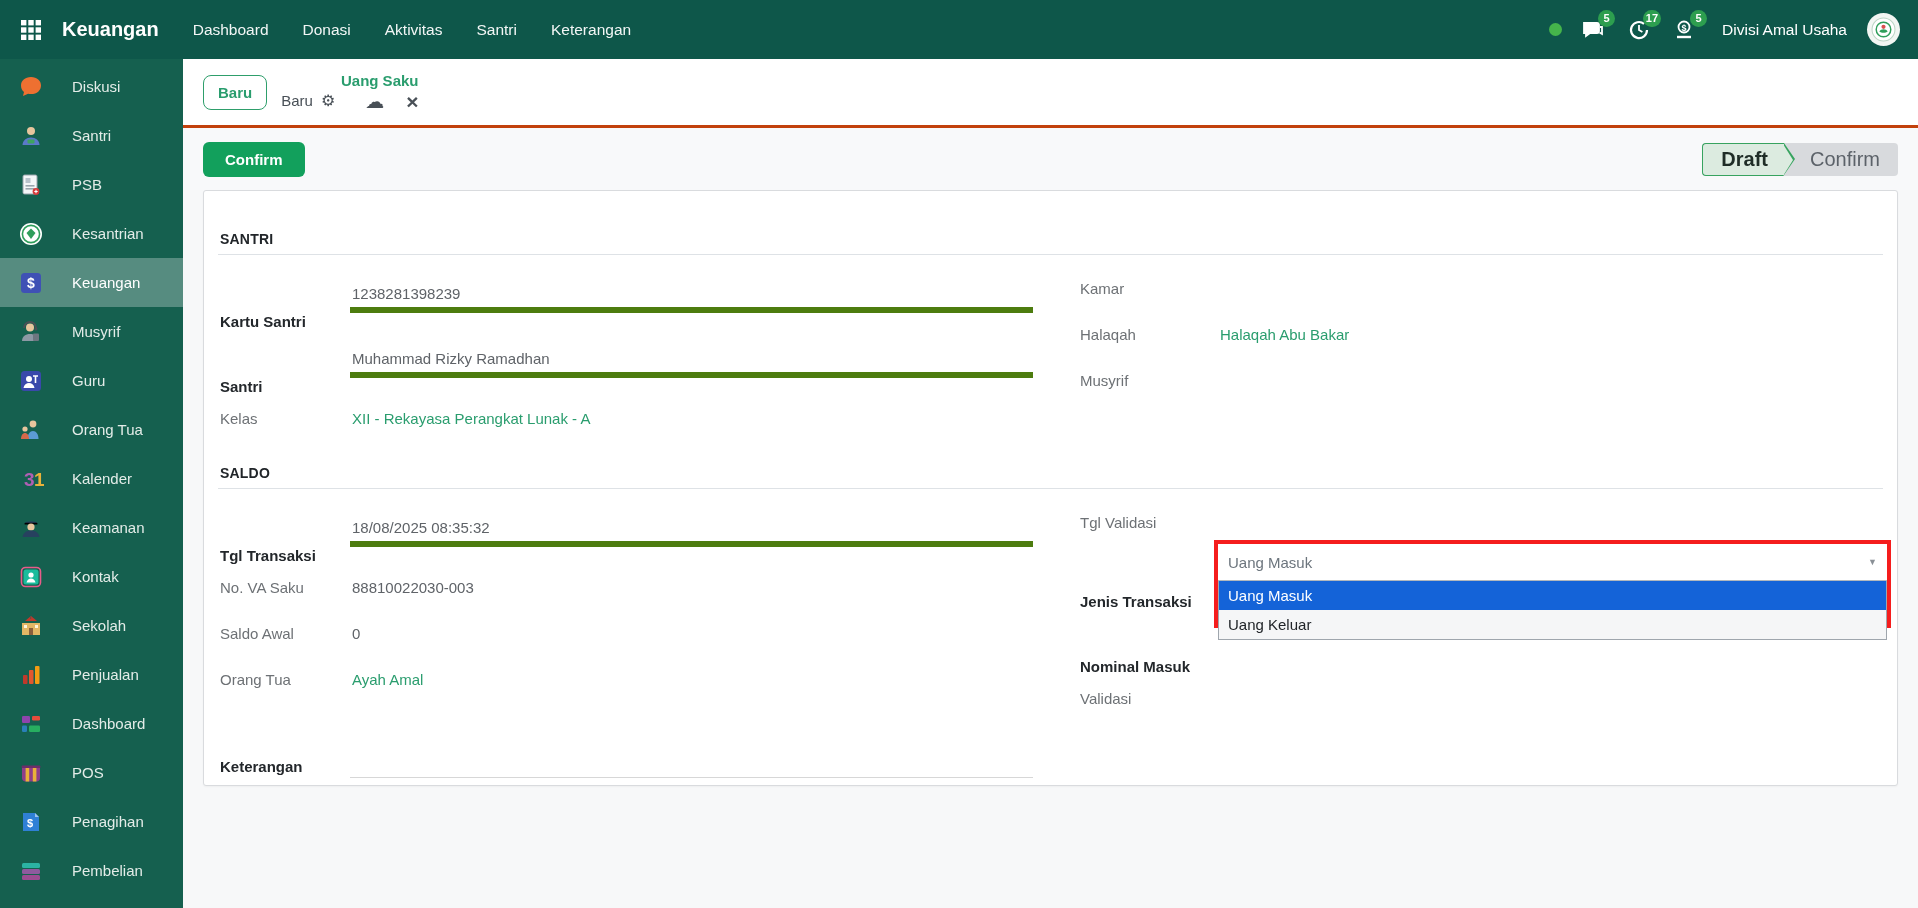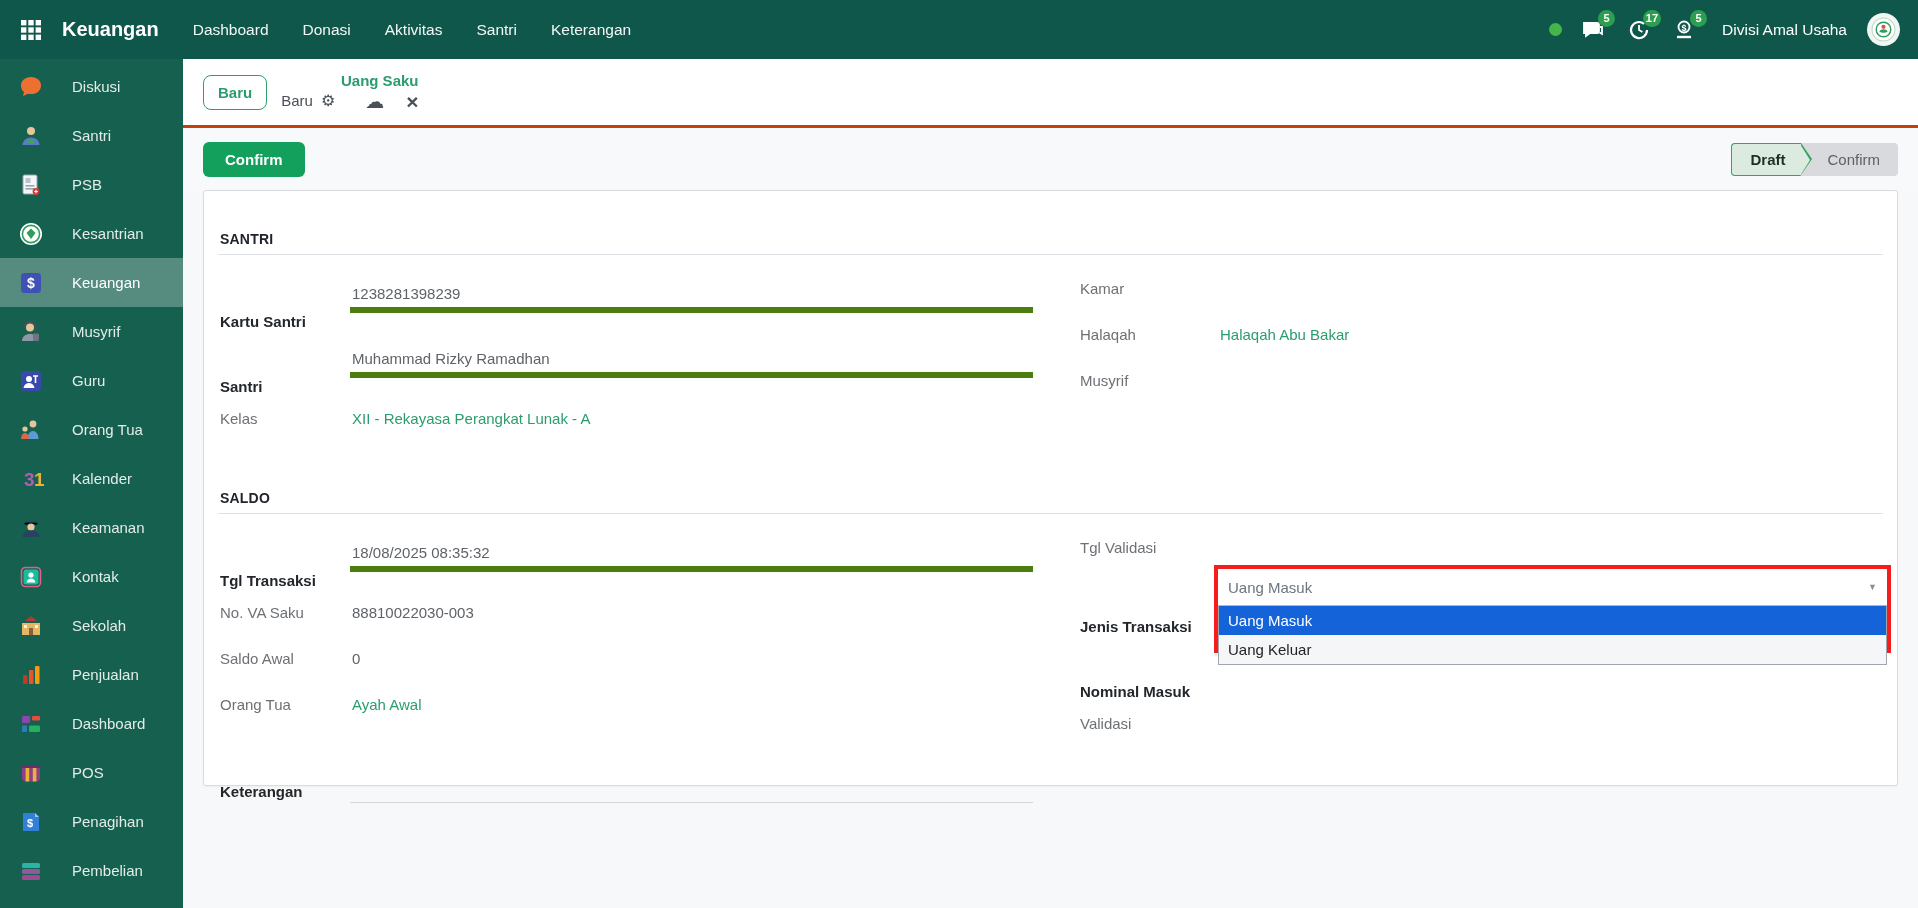--- a/index.html
+++ b/index.html
@@ -32,29 +32,29 @@
   .bc-block { display:flex; flex-direction:column; justify-content:center; line-height:1.25; }
   .bc-model { color:#2a9d6e; font-weight:bold; font-size:15px; cursor:pointer;text-align:right; }
   .bc-line2 { display:flex; align-items:center; gap:8px; font-size:15px; color:#495057; }
   .mini-icon { color:#495057; cursor:pointer; font-size:16px; line-height:1; }
   .mini-icon.cloud { font-size:19px; margin-left:22px; }
   .mini-icon.close { font-weight:bold; font-size:21px; margin-left:14px; }
 
   .control-bar { height:62px; background:#f8f9fa; display:flex; align-items:center; justify-content:space-between; padding:0 20px; }
   .confirm-btn { background:#12a05c; color:#fff; border:none; border-radius:6px; font-size:15px; font-weight:bold; padding:9px 22px; cursor:pointer; }
   .statusbar { display:flex; height:33px; border-radius:4px; background:#d8dadd; }
-  .step { display:flex; align-items:center; font-size:15px; cursor:pointer; }
+  .step { display:flex; align-items:center; font-size:20px; cursor:pointer; }
   .step-draft { position:relative; background:#dcebe0; border:1px solid #37a35f; border-right:none; border-radius:4px 0 0 4px; color:#1f2d27; font-weight:bold; padding:0 16px 0 18px; }
   .step-draft::after { content:""; position:absolute; right:-11px; top:-1px; width:0; height:0; border-top:16.5px solid transparent; border-bottom:16.5px solid transparent; border-left:11px solid #37a35f; z-index:1; }
   .step-draft::before { content:""; position:absolute; right:-9px; top:0.5px; width:0; height:0; border-top:16px solid transparent; border-bottom:16px solid transparent; border-left:10px solid #dcebe0; z-index:2; }
   .step-confirm { color:#5c6269; padding:0 18px 0 26px; border-radius:0 4px 4px 0; }
 
   .sheet { margin:0 20px; width:1695px; height:596px; background:#fff; border:1px solid #d9dbde; border-radius:3px; box-shadow:0 1px 2px rgba(0,0,0,.04); padding:40px 14px 0 14px; }
   .section-title { font-size:14px; font-weight:bold; color:#212529; letter-spacing:.2px; border-bottom:1px solid #dee2e6; padding:0 0 7px 2px; }
-  .section-title.second { margin-top:49px; }
+  .section-title.second { margin-top:24px; }
   .form-grid { display:grid; grid-template-columns: 815px 1fr; column-gap:45px; padding-top:10px; }
   .fcol { position:relative; }
   .frow { display:grid; grid-template-columns:132px 1fr; align-items:center; min-height:46px; }
   .fcol.rightcol .frow { grid-template-columns:140px 1fr; }
   .flabel { font-size:15px; color:#6d7175; padding-left:2px; }
   .flabel.req { font-weight:bold; color:#23272b;margin-top:48px; }
   .fvalue { font-size:15px; color:#5f6368; }
   .fvalue.inputline { border-bottom:6px solid #4d7c0f; padding:2px 2px 5px 2px; align-self:center; cursor:text; }
   .fvalue.plain { padding-left:2px; }
   .fvalue.link { color:#2a9d6e; cursor:pointer; padding-left:2px; }
@@ -414,21 +414,21 @@
           <div class="frow">
             <span class="flabel">No. VA Saku</span>
             <span class="fvalue plain">88810022030-003</span>
           </div>
           <div class="frow">
             <span class="flabel">Saldo Awal</span>
             <span class="fvalue plain">0</span>
           </div>
           <div class="frow">
             <span class="flabel">Orang Tua</span>
-            <span class="fvalue link">Ayah Awal</span>
+            <span class="fvalue link">Ayah Amal</span>
           </div>
           <div class="frow tall">
             <span class="flabel req">Keterangan</span>
             <div class="textarea-box"></div>
           </div>
         </div>
 
         <div class="fcol rightcol">
           <div class="frow">
             <span class="flabel">Tgl Validasi</span>

